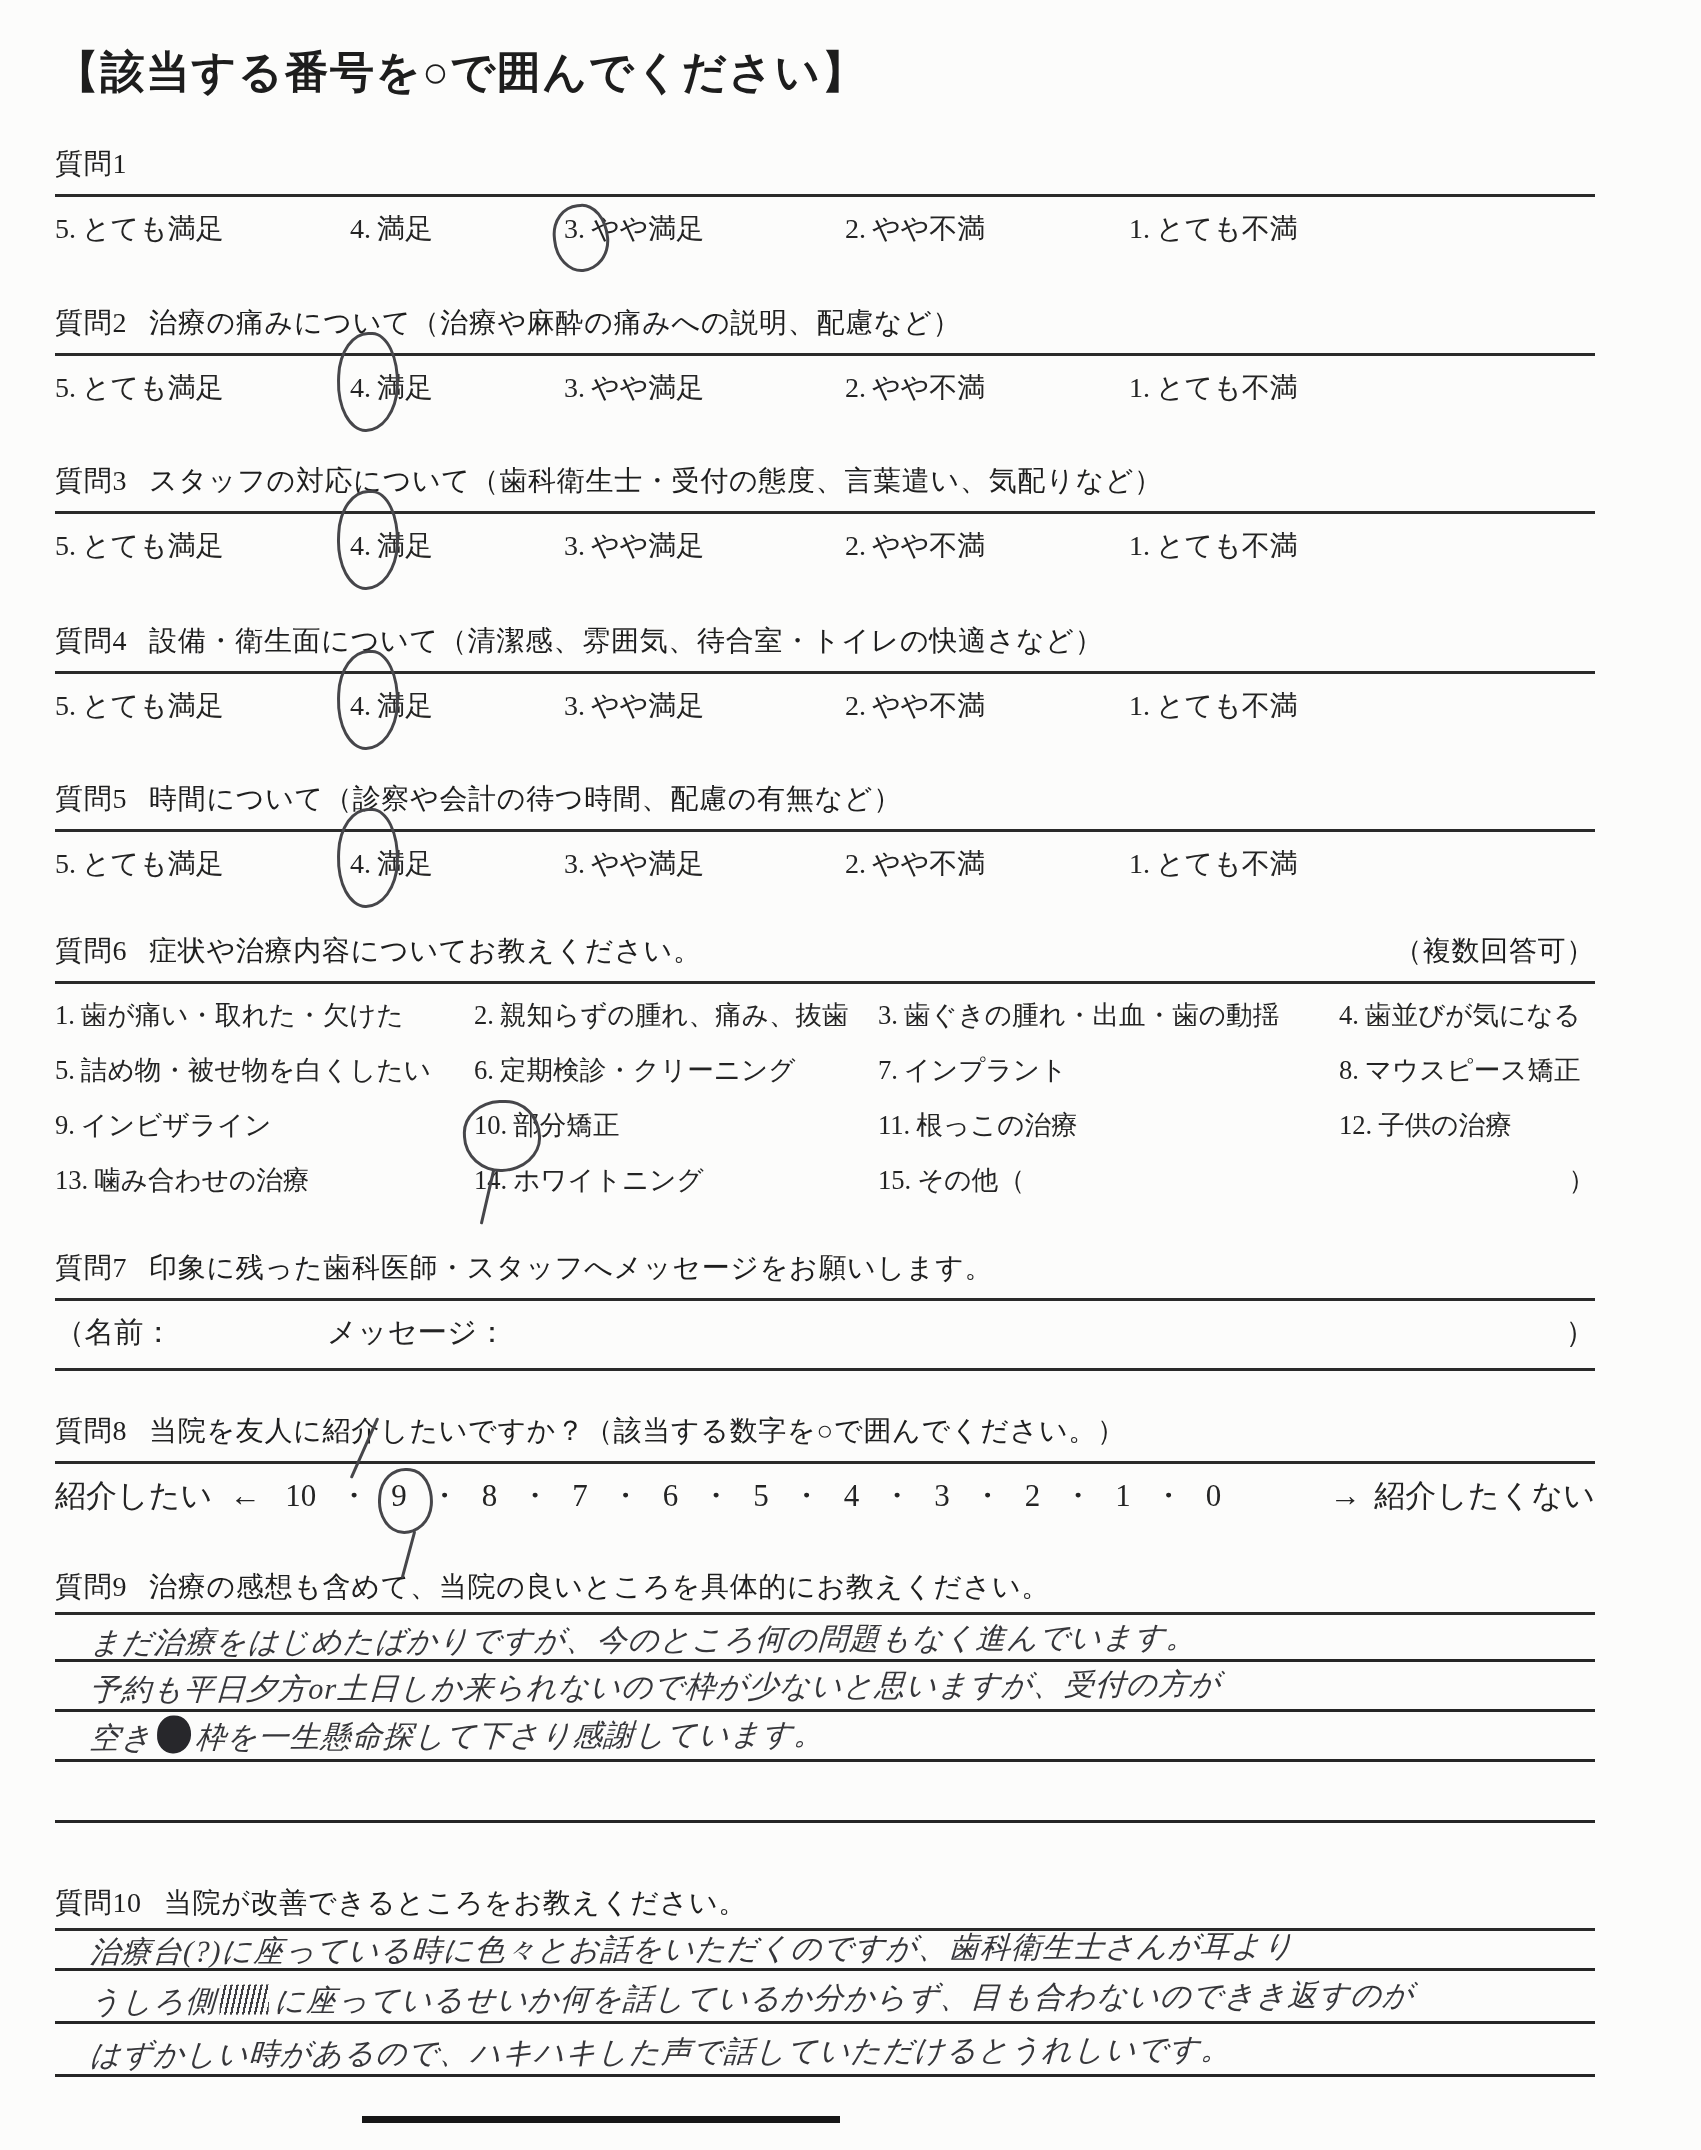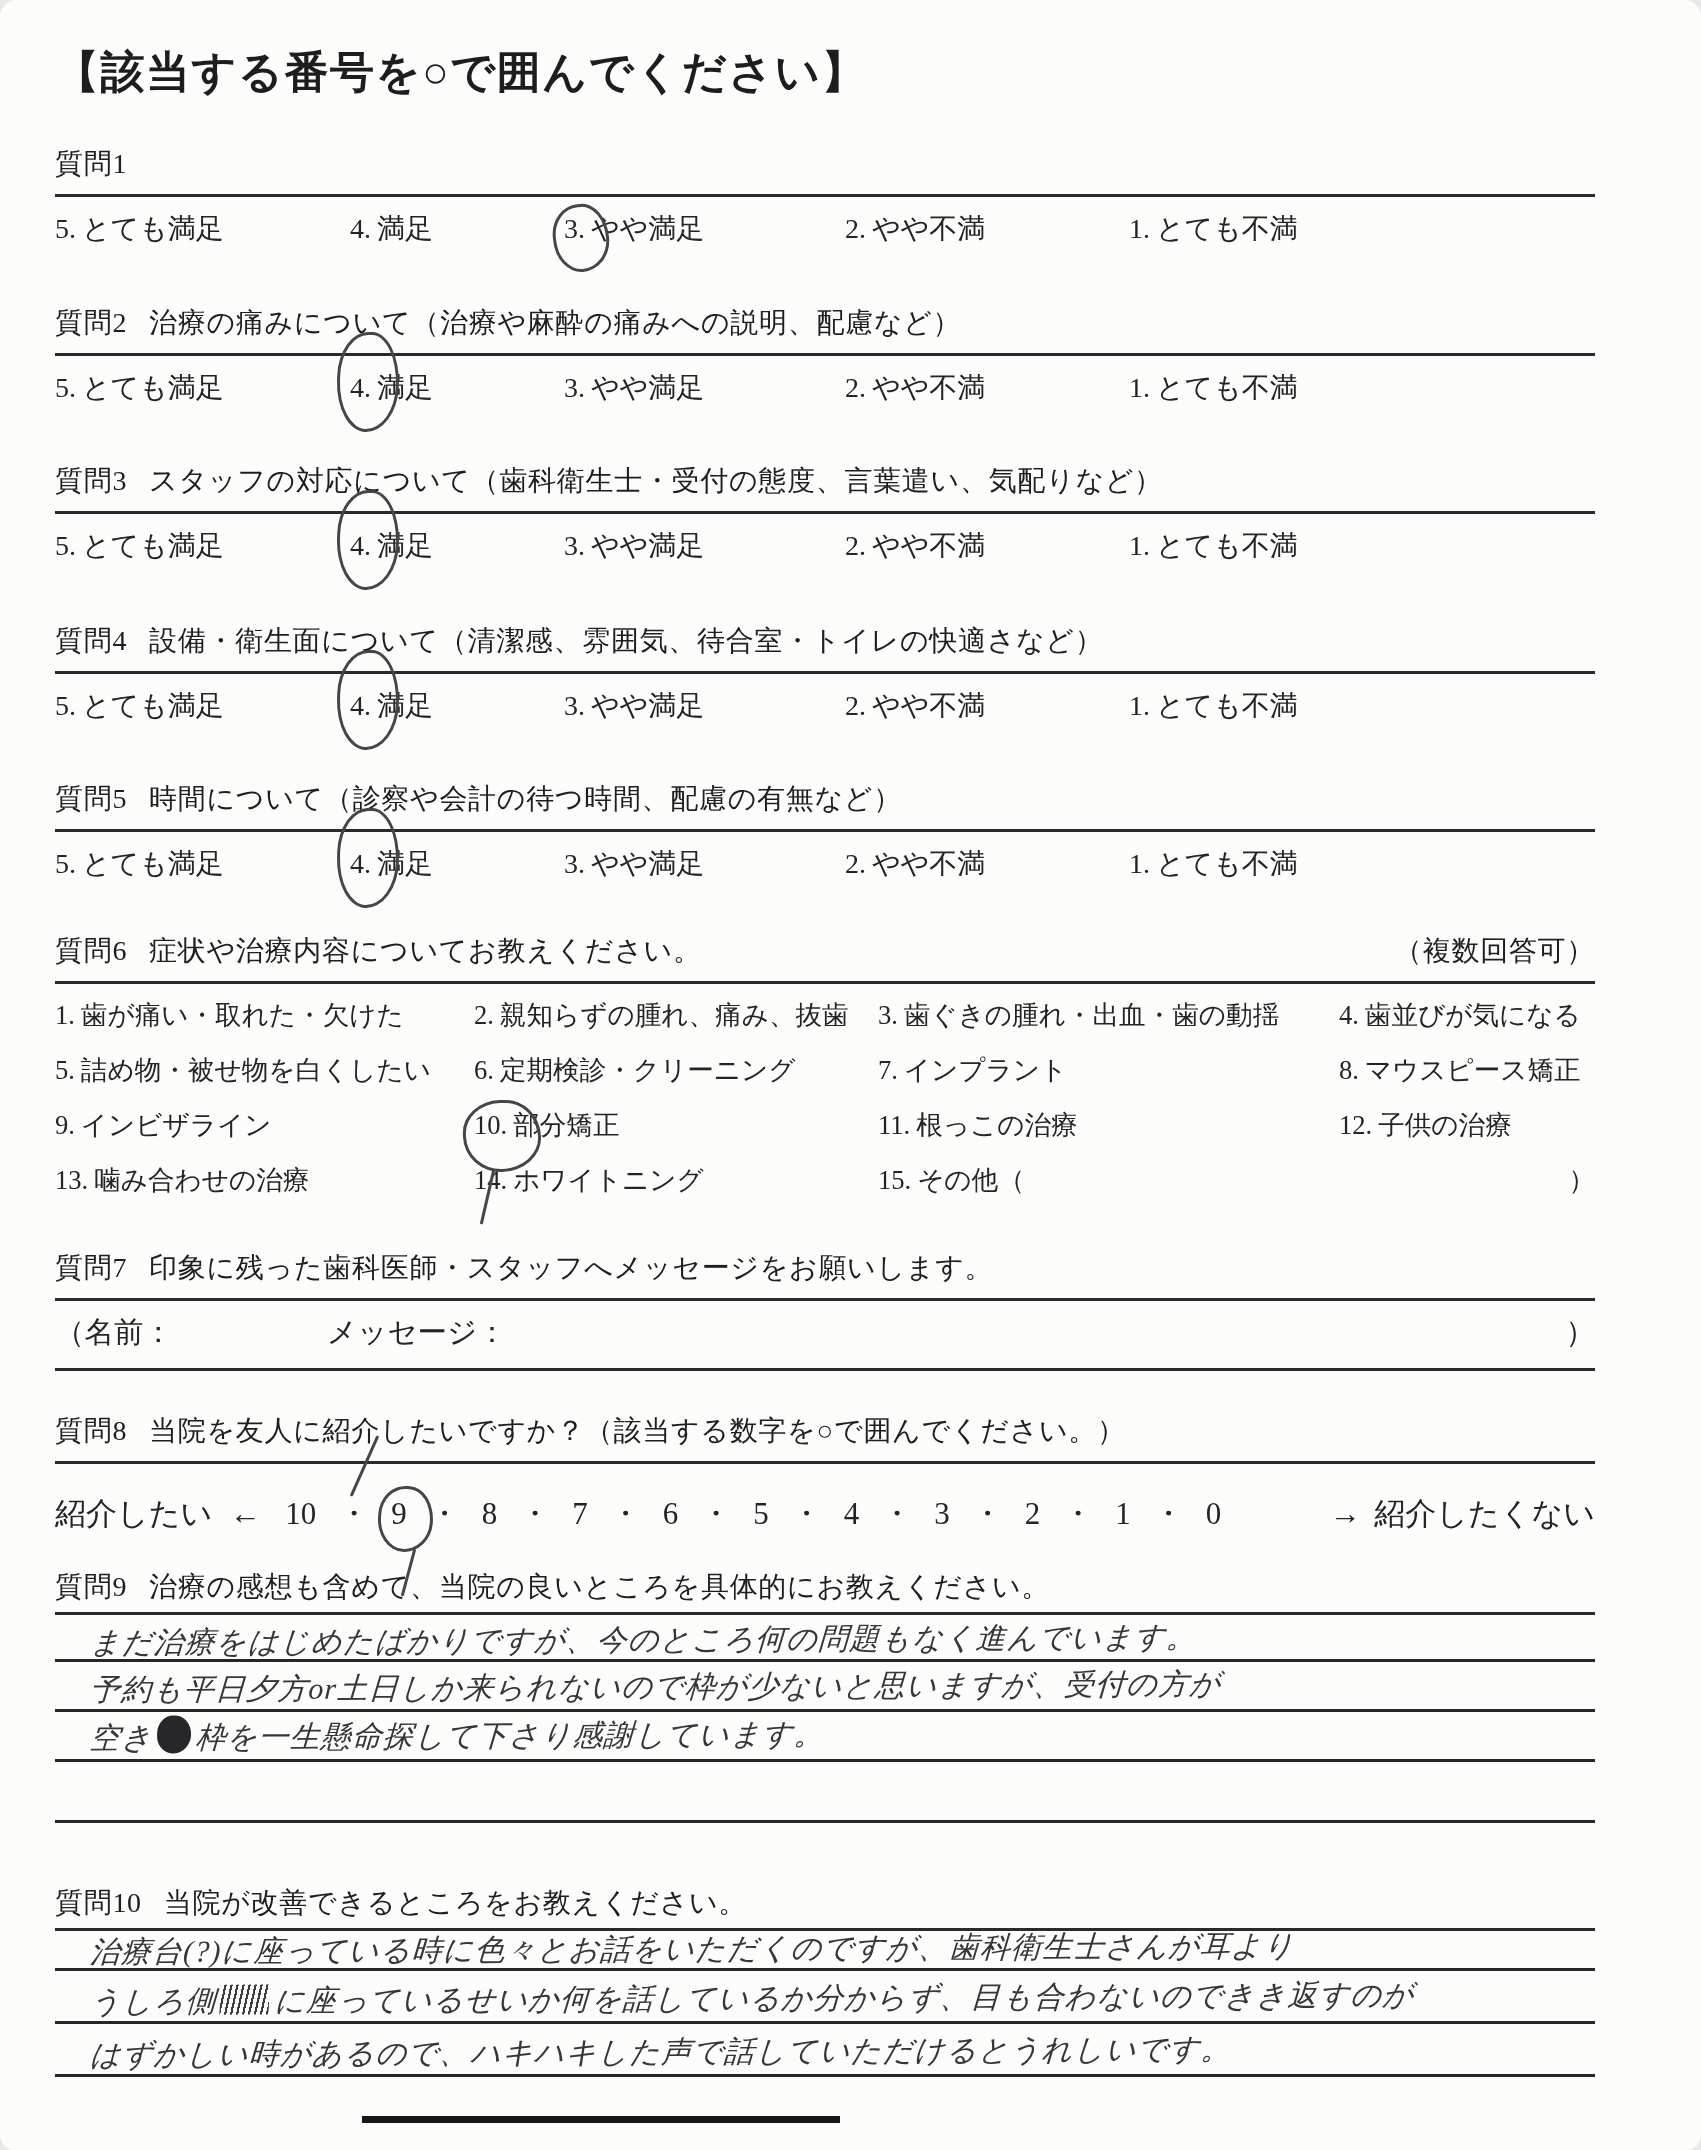--- a/index.html
+++ b/index.html
@@ -4,21 +4,20 @@
 <style>
   html,body { margin:0; padding:0; background:#e8e8e6; }
   .page {
     position:relative;
     width:1701px; height:2151px;
     margin:0 auto;
     background:#fcfcfb;
     color:#222;
     font-family:"Liberation Serif","DejaVu Serif",serif;
     overflow:hidden;
-    border-radius:17px;
   }
   .sec { position:absolute; left:55px; width:1540px; }
 
   
   .page-title { font-size:44px; font-weight:600; letter-spacing:1.5px; color:#1d1d1d; }
   .q-head { display:flex; align-items:baseline; font-size:28px; line-height:43px; color:#1e1e1e; letter-spacing:0.7px; }
   .q-label { margin-right:22px; white-space:nowrap; }
   .q-topic { white-space:nowrap; }
   .q-note { margin-left:auto; white-space:nowrap;text-align:center; }
   .rule { border-top:3px solid #2a2a2a; height:0; margin-top:8.9px; }
@@ -54,21 +53,21 @@
   .q6-cell .num { margin-right:5.9px; }
   .c1 { width:419px; } .c2 { width:404px; } .c3 { width:461px; }
   .q6-spacer { flex:1; }
 
   
   .q7-row { display:flex; align-items:flex-start; font-size:29.5px; height:63px; padding-top:11.8px; box-sizing:border-box; color:#242424;gap:43px; }
   .q7-msg { margin-left:111px; }
   .q7-close { margin-left:auto; }
 
   
-  .q8-row { display:flex; align-items:baseline; padding-top:29px; font-size:31px; color:#242424; }
+  .q8-row { display:flex; align-items:baseline; padding-top:11px; font-size:31px; color:#242424; }
   .q8-arrow { margin:0 13.3px 0 17.7px; }
   .q8-item { margin:0 11px; }
   .q8-right-arrow { margin-left:auto; margin-right:13.3px; }
 
   
   .hw-row { border-bottom:3px solid #262626; display:flex; align-items:flex-end; overflow:visible; }
   .h60 { height:44px; } .h64 { height:47px; } .h78 { height:58px; }
   .h50 { height:37px; } .h68 { height:50px; }
   .hw {
     display:inline-block;

